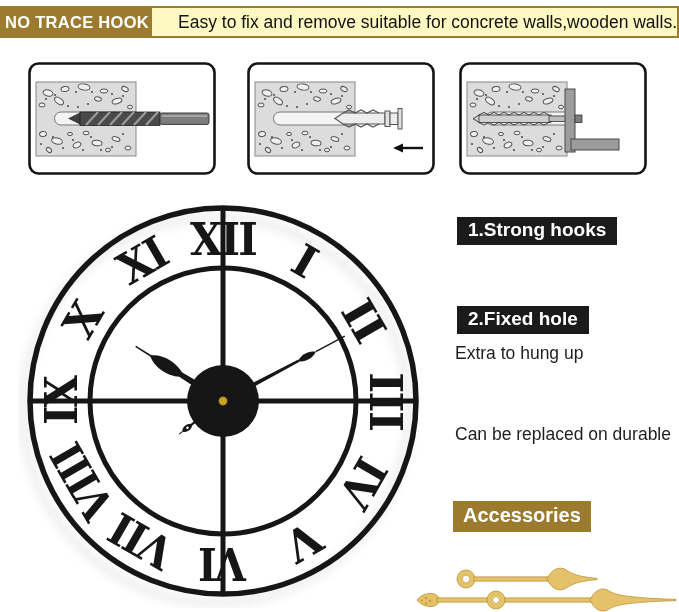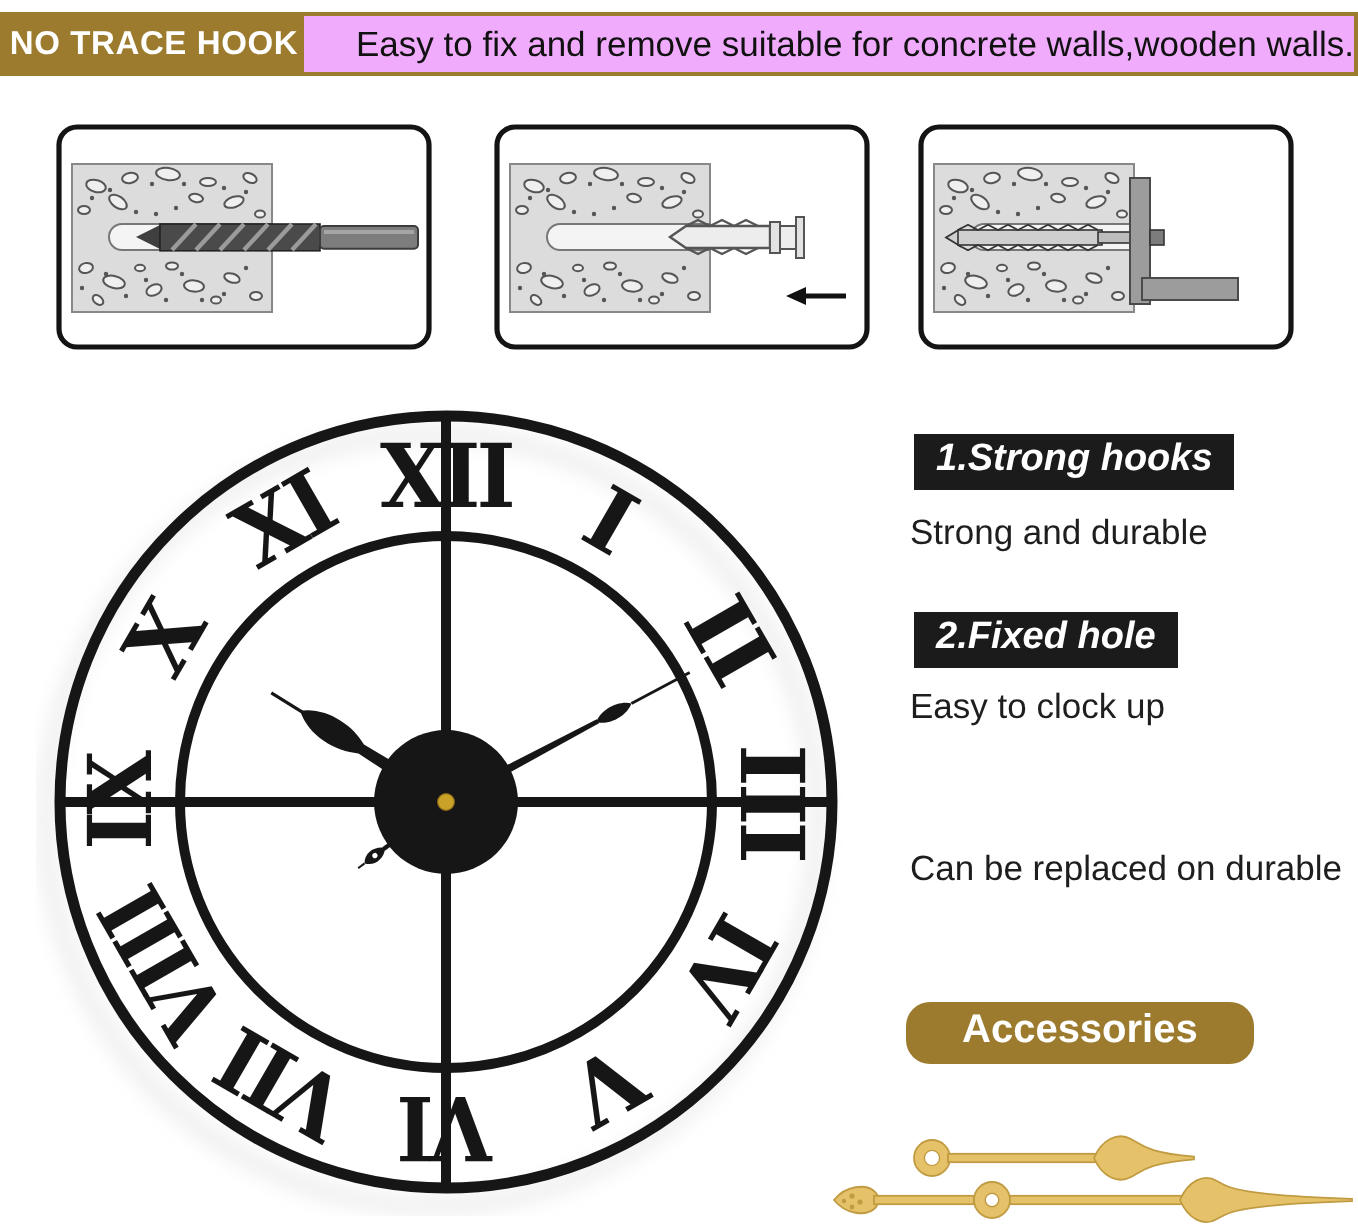--- a/index.html
+++ b/index.html
@@ -2,34 +2,34 @@
 <html style="--gold: #9c7b2e; --feature-box: #1b1b1b; --hand-gold: #e5c269; --hand-gold-outline: #c09b41; --clock-metal: #161616; --pin-gold: #c9a227;"><head>
 <meta charset="utf-8">
 <style>
   html,body{margin:0;padding:0;background:#fff;}
   #stage{
     position:relative;width:679px;height:612px;background:#fff;overflow:hidden;
     font-family:"Liberation Sans",sans-serif;
   }
   
   .banner{position:absolute;left:0;top:6px;width:675px;height:28px;
-    border:2px solid var(--gold);display:flex;background:#f0abfc;}
+    border:2px solid var(--gold);display:flex;background:#fef9c3;}
   .badge{background:var(--gold);color:#fff;font-weight:bold;font-size:16.5px;
     width:150px;flex:none;display:flex;align-items:center;justify-content:center;
     letter-spacing:.3px;}
   .banner-text{flex:1;display:flex;align-items:center;padding-left:26px;
     font-size:17.5px;font-weight:400;color:#111;}
   
   .panel{position:absolute;top:62px;}
   
   .feature-title{position:absolute;left:457px;background:var(--feature-box);color:#fff;
-    font-size:19px;font-weight:bold;padding:2px 11px 4px;white-space:nowrap;font-style:italic;}
+    font-size:19px;font-weight:bold;padding:2px 11px 4px;white-space:nowrap;}
   .feature-desc{position:absolute;left:455px;font-size:17.5px;color:#1e1e1e;white-space:nowrap;}
   .accessories{position:absolute;left:453px;top:501px;background:var(--gold);color:#fff;
-    font-size:20px;font-weight:bold;padding:3px 28px 5px;border-radius:12px;}
+    font-size:20px;font-weight:bold;padding:3px 10px 5px;}
   
   .metal-s{stroke:var(--clock-metal);fill:none;}
   .metal-f{fill:var(--clock-metal);}
   .num{text-anchor:middle;dominant-baseline:central;font-family:"DejaVu Serif",serif;
     font-weight:bold;font-size:44px;fill:var(--clock-metal);letter-spacing:-2px;}
   .gold{fill:var(--hand-gold);stroke:var(--hand-gold-outline);stroke-width:.9;}
   .panel-border{fill:#fff;stroke:#141414;stroke-width:2.6;}
 </style>
 </head>
 <body>
@@ -176,24 +176,23 @@
     <g transform="translate(205 203) rotate(233)">
       <path d="M0,-8 L0,-39" stroke="#161616" stroke-width="2.2"></path>
       <path class="metal-f" d="M0,-38 C-4.2,-42 -4.2,-48 0,-51 C4.2,-48 4.2,-42 0,-38 Z"></path>
       <circle cx="0" cy="-44.5" r="1.3" fill="#fff"></circle>
       <path d="M0,-51 L0,-55" stroke="#161616" stroke-width="1"></path>
     </g>
     <circle cx="205" cy="203" r="4.2" fill="var(--pin-gold)" stroke="#8a6a1a" stroke-width="0.6"></circle>
   </svg>
 
   <div class="feature-title" style="top:217px">1.Strong hooks</div>
-  <div class="feature-desc" style="top:256px">Strong and durable</div>
 
   <div class="feature-title" style="top:306px">2.Fixed hole</div>
-  <div class="feature-desc" style="top:343px">Easy to clock up</div>
+  <div class="feature-desc" style="top:343px">Extra to hung up</div>
 
   <div class="feature-desc" style="top:424px">Can be replaced on durable</div>
 
   <div class="accessories">Accessories</div>
 
   <svg style="position:absolute;left:400px;top:552px" width="279" height="60" viewBox="0 0 279 60">
     <g>
       <circle class="gold" cx="66" cy="27" r="9"></circle>
       <circle cx="66" cy="27" r="3.8" fill="#fff" stroke="var(--hand-gold-outline)" stroke-width="0.7"></circle>
       <rect class="gold" x="74" y="24.9" width="74" height="4.2"></rect>

